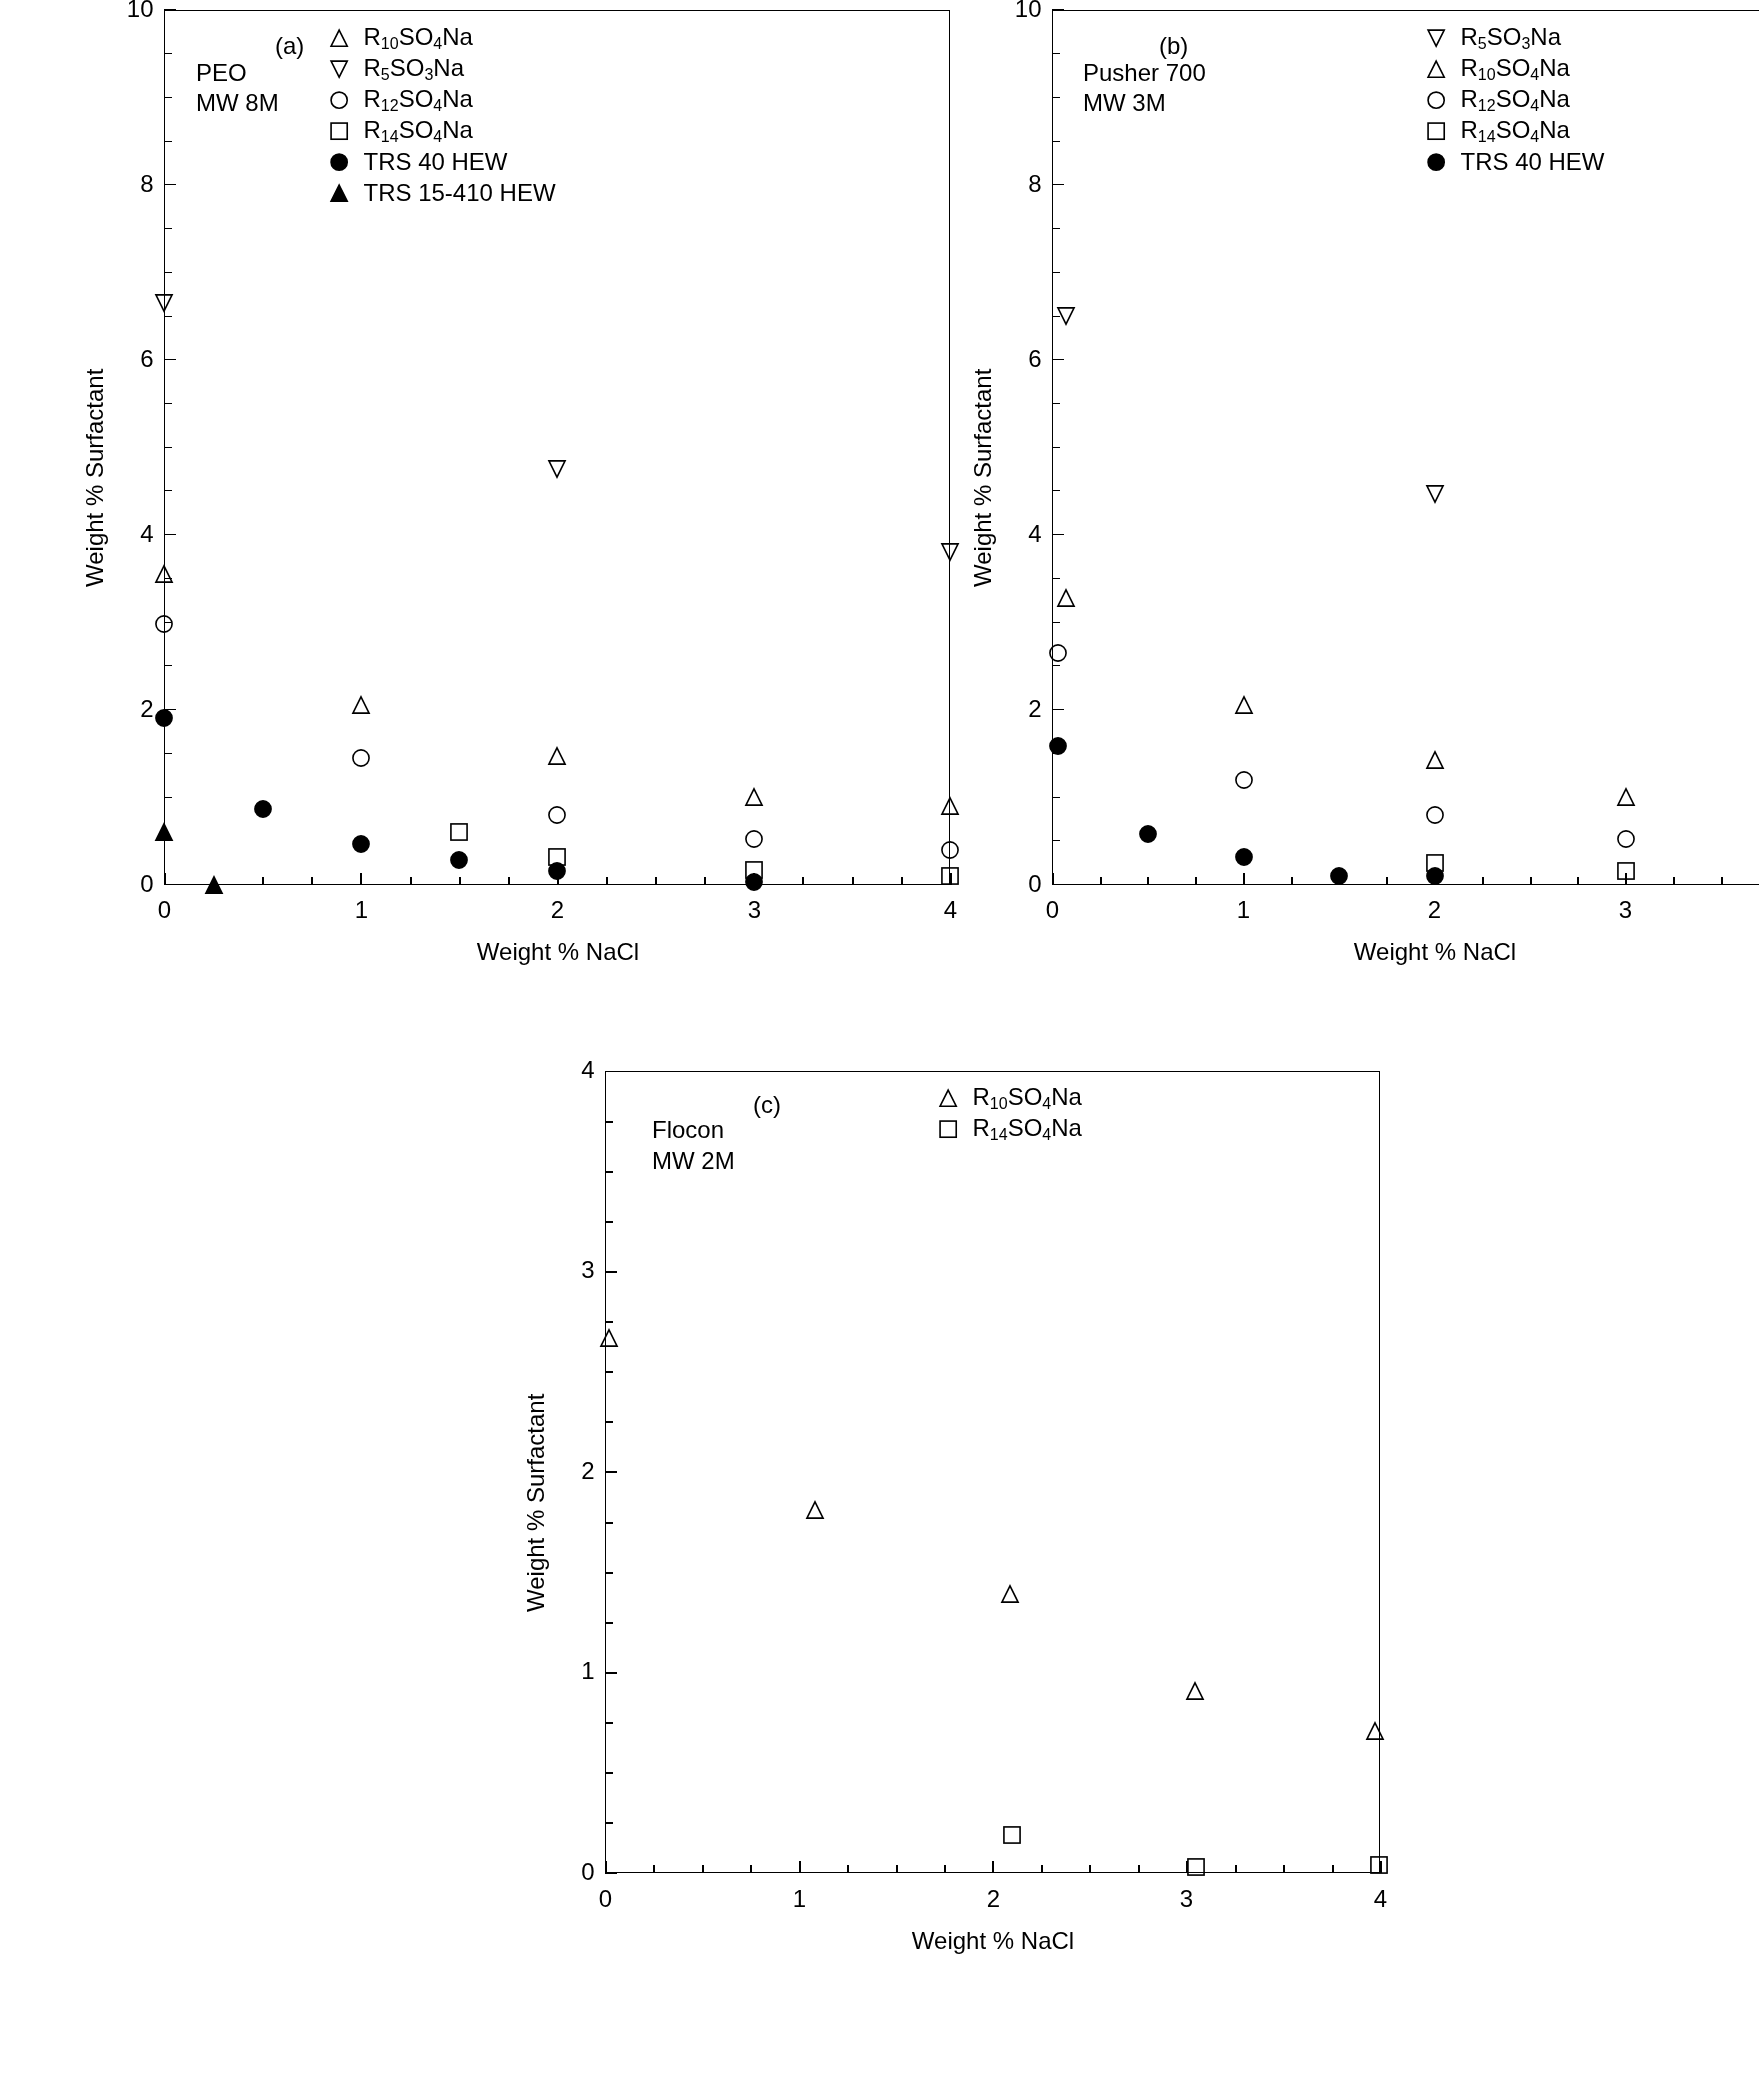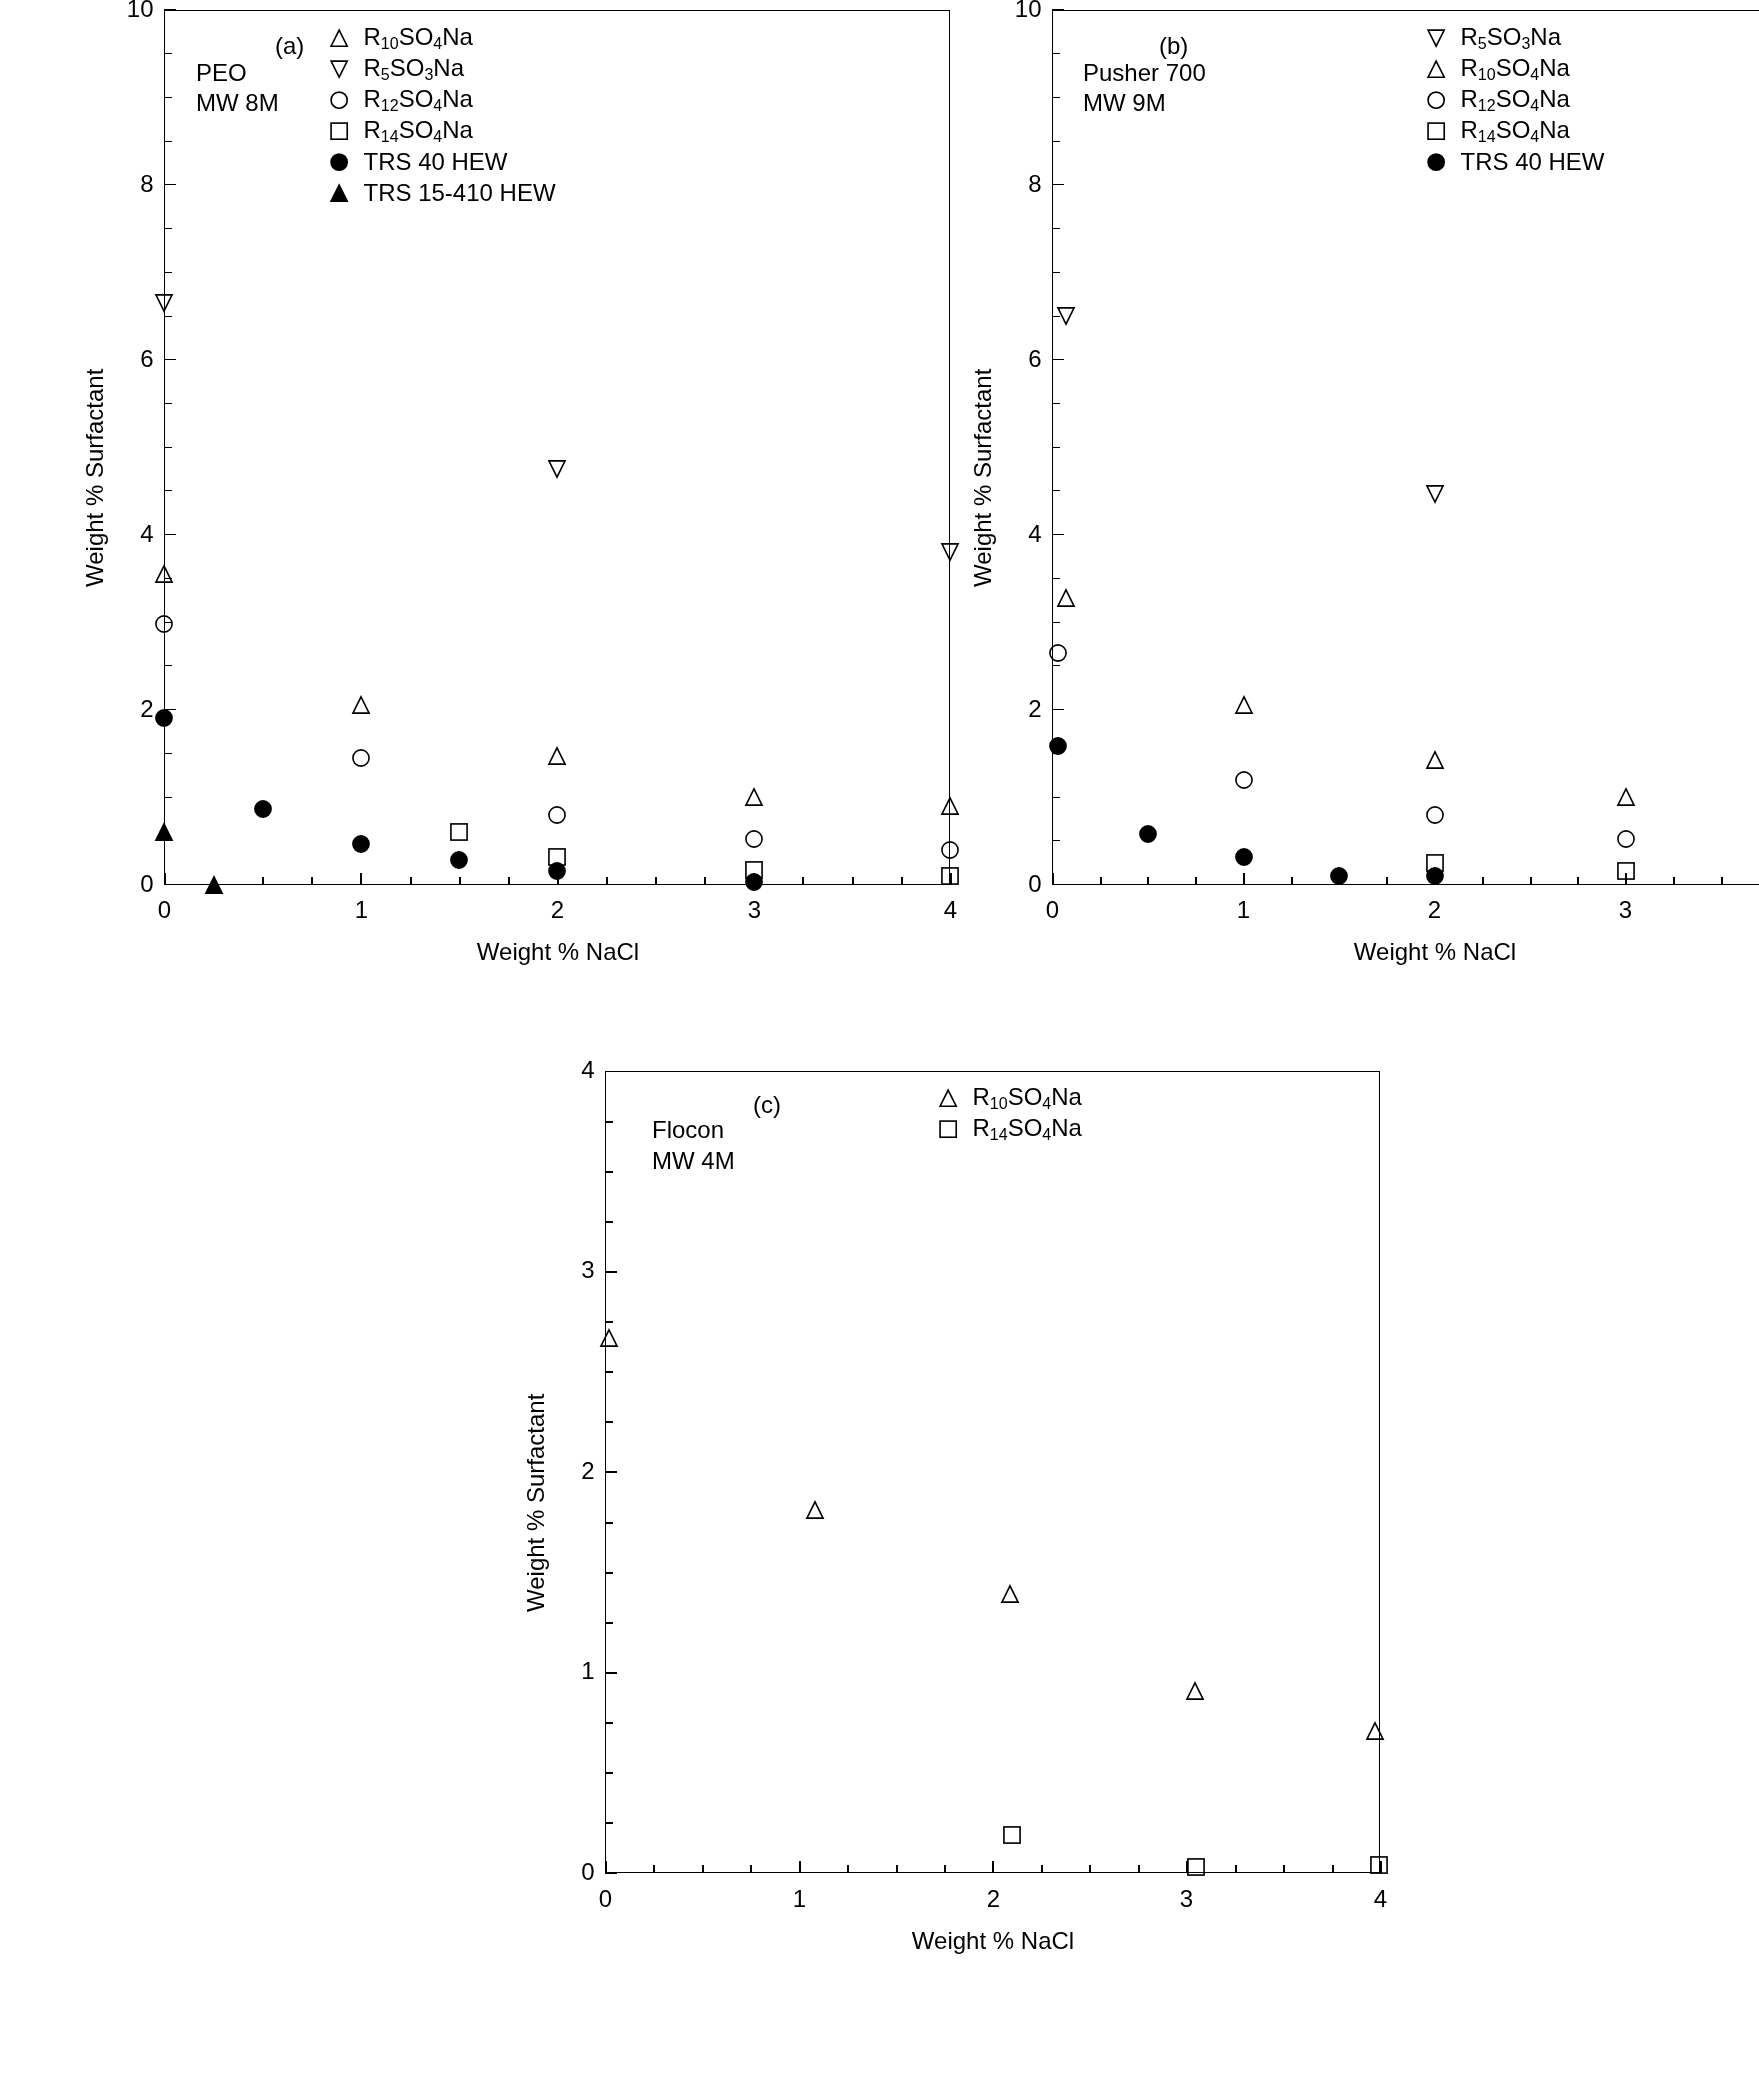--- a/index.html
+++ b/index.html
@@ -366,21 +366,21 @@
       <div class="tick-label" style="left: 21.5px; top: 860px; width: 59px; text-align: right;">0</div>
       <div class="tick-label" style="left: 21.5px; top: 685px; width: 59px; text-align: right;">2</div>
       <div class="tick-label" style="left: 21.5px; top: 510px; width: 59px; text-align: right;">4</div>
       <div class="tick-label" style="left: 21.5px; top: 335px; width: 59px; text-align: right;">6</div>
       <div class="tick-label" style="left: 21.5px; top: 160px; width: 59px; text-align: right;">8</div>
       <div class="tick-label" style="left: 21.5px; top: -15px; width: 59px; text-align: right;">10</div>
       <div class="axis-label" style="left: 377px; top: 928px; width: 194px; text-align: center;">Weight % NaCl</div>
       <div class="axis-label y" style="left: 8px; top: 577px;">Weight % Surfactant</div>
       <div class="panel-letter" style="left: 198px; top: 22px;">(b)</div>
       <div class="panel-caption" style="left: 122px; top: 48px;">Pusher 700
-MW 9M</div>
+MW 3M</div>
       <div class="legend" style="left: 458px; top: 13px;">
         <div class="legend-row">
           <span class="legend-marker">
             <svg width="18.3" height="18.3" viewBox="0 0 34 34">
               <polygon points="2,2 32,2 17,32" fill="none" stroke="#000" stroke-width="3"></polygon>
             </svg>
           </span>
           <span class="legend-text">R<sub>5</sub>SO<sub>3</sub>Na</span>
         </div>
         <div class="legend-row">
@@ -545,21 +545,21 @@
       <div class="tick-label" style="left: 834px; top: 814px; width: 65px;">4</div>
       <div class="tick-label" style="left: 21.5px; top: 787px; width: 59px; text-align: right;">0</div>
       <div class="tick-label" style="left: 21.5px; top: 586px; width: 59px; text-align: right;">1</div>
       <div class="tick-label" style="left: 21.5px; top: 386px; width: 59px; text-align: right;">2</div>
       <div class="tick-label" style="left: 21.5px; top: 185px; width: 59px; text-align: right;">3</div>
       <div class="tick-label" style="left: 21.5px; top: -15px; width: 59px; text-align: right;">4</div>
       <div class="axis-label" style="left: 382px; top: 856px; width: 194px; text-align: center;">Weight % NaCl</div>
       <div class="axis-label y" style="left: 8px; top: 541px;">Weight % Surfactant</div>
       <div class="panel-letter" style="left: 239px; top: 20px;">(c)</div>
       <div class="panel-caption" style="left: 138px; top: 44px;">Flocon
-MW 4M</div>
+MW 2M</div>
       <div class="legend" style="left: 417px; top: 12px;">
         <div class="legend-row">
           <span class="legend-marker">
             <svg width="18.3" height="18.3" viewBox="0 0 34 34">
               <polygon points="17,2 32,32 2,32" fill="none" stroke="#000" stroke-width="3"></polygon>
             </svg>
           </span>
           <span class="legend-text">R<sub>10</sub>SO<sub>4</sub>Na</span>
         </div>
         <div class="legend-row">

